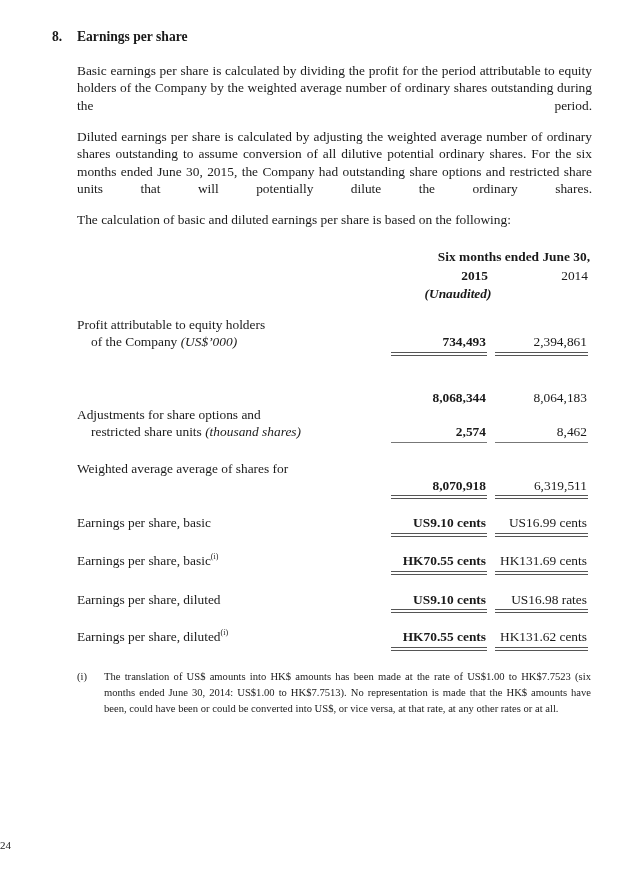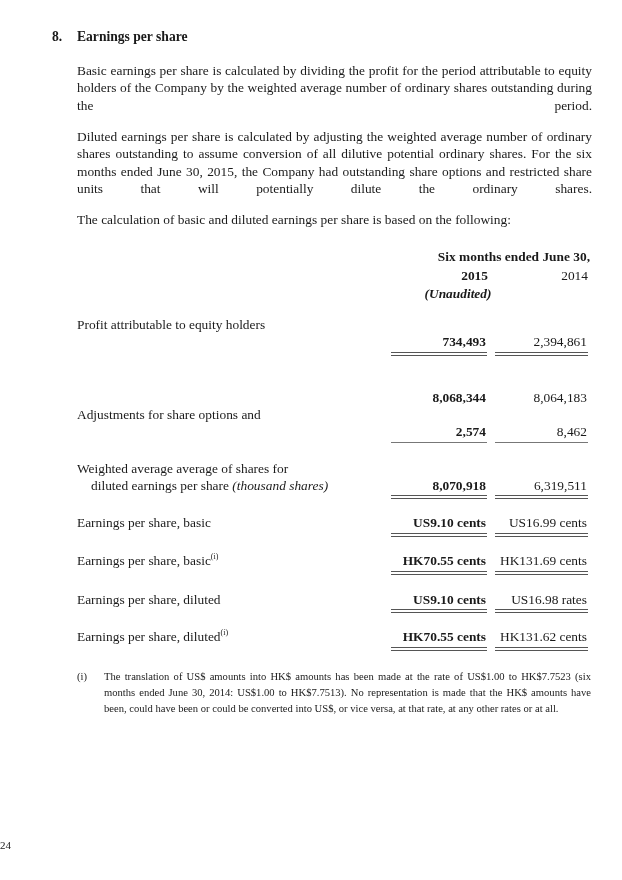--- a/index.html
+++ b/index.html
@@ -51,42 +51,43 @@
 <div class="abs para" id="p2">Diluted earnings per share is calculated by adjusting the weighted average number of ordinary shares outstanding to assume conversion of all dilutive potential ordinary shares. For the six months ended June 30, 2015, the Company had outstanding share options and restricted share units that will potentially dilute the ordinary shares.</div>
 <div class="abs para last" id="p3">The calculation of basic and diluted earnings per share is based on the following:</div>
 
 <div class="abs" id="hdr-period">Six months ended June 30,</div>
 <div class="abs" id="hdr-2015">2015</div>
 <div class="abs" id="hdr-2014">2014</div>
 <div class="abs" id="hdr-unaud">(Unaudited)</div>
 
 <div class="abs row-label" style="top:316px">
   <div>Profit attributable to equity holders</div>
+  <div class="indent"><span>of the Company </span><i>(US$’000)</i></div>
 </div>
 <div class="abs val c1" style="top:333px">734,493</div>
 <div class="abs val c2" style="top:333px">2,394,861</div>
 <div class="rule double c1" style="top:352px"></div>
 <div class="rule double c2" style="top:352px"></div>
 
 <div class="abs row-label" style="top:372px">
 </div>
 <div class="abs val c1" style="top:389px">8,068,344</div>
 <div class="abs val c2" style="top:389px">8,064,183</div>
 
 <div class="abs row-label" style="top:406px">
   <div>Adjustments for share options and</div>
+  <div class="indent"><span>restricted share units </span><i>(thousand shares)</i></div>
 </div>
 <div class="abs val c1" style="top:423px">2,574</div>
 <div class="abs val c2" style="top:423px">8,462</div>
 <div class="rule single c1" style="top:442px"></div>
 <div class="rule single c2" style="top:442px"></div>
 
 <div class="abs row-label" style="top:460px">
   <div>Weighted average average of shares for</div>
-  <div class="indent"><span>diluted earnings per share </span><i>(thousand shares)</i></div>
 </div>
 <div class="abs val c1" style="top:477px">8,070,918</div>
 <div class="abs val c2" style="top:477px">6,319,511</div>
 <div class="rule double c1" style="top:495px"></div>
 <div class="rule double c2" style="top:495px"></div>
 
 <div class="abs row-label" style="top:514px">Earnings per share, basic</div>
 <div class="abs val c1" style="top:514px">US9.10 cents</div>
 <div class="abs val c2" style="top:514px">US16.99 cents</div>
 <div class="rule double c1" style="top:533px"></div>

